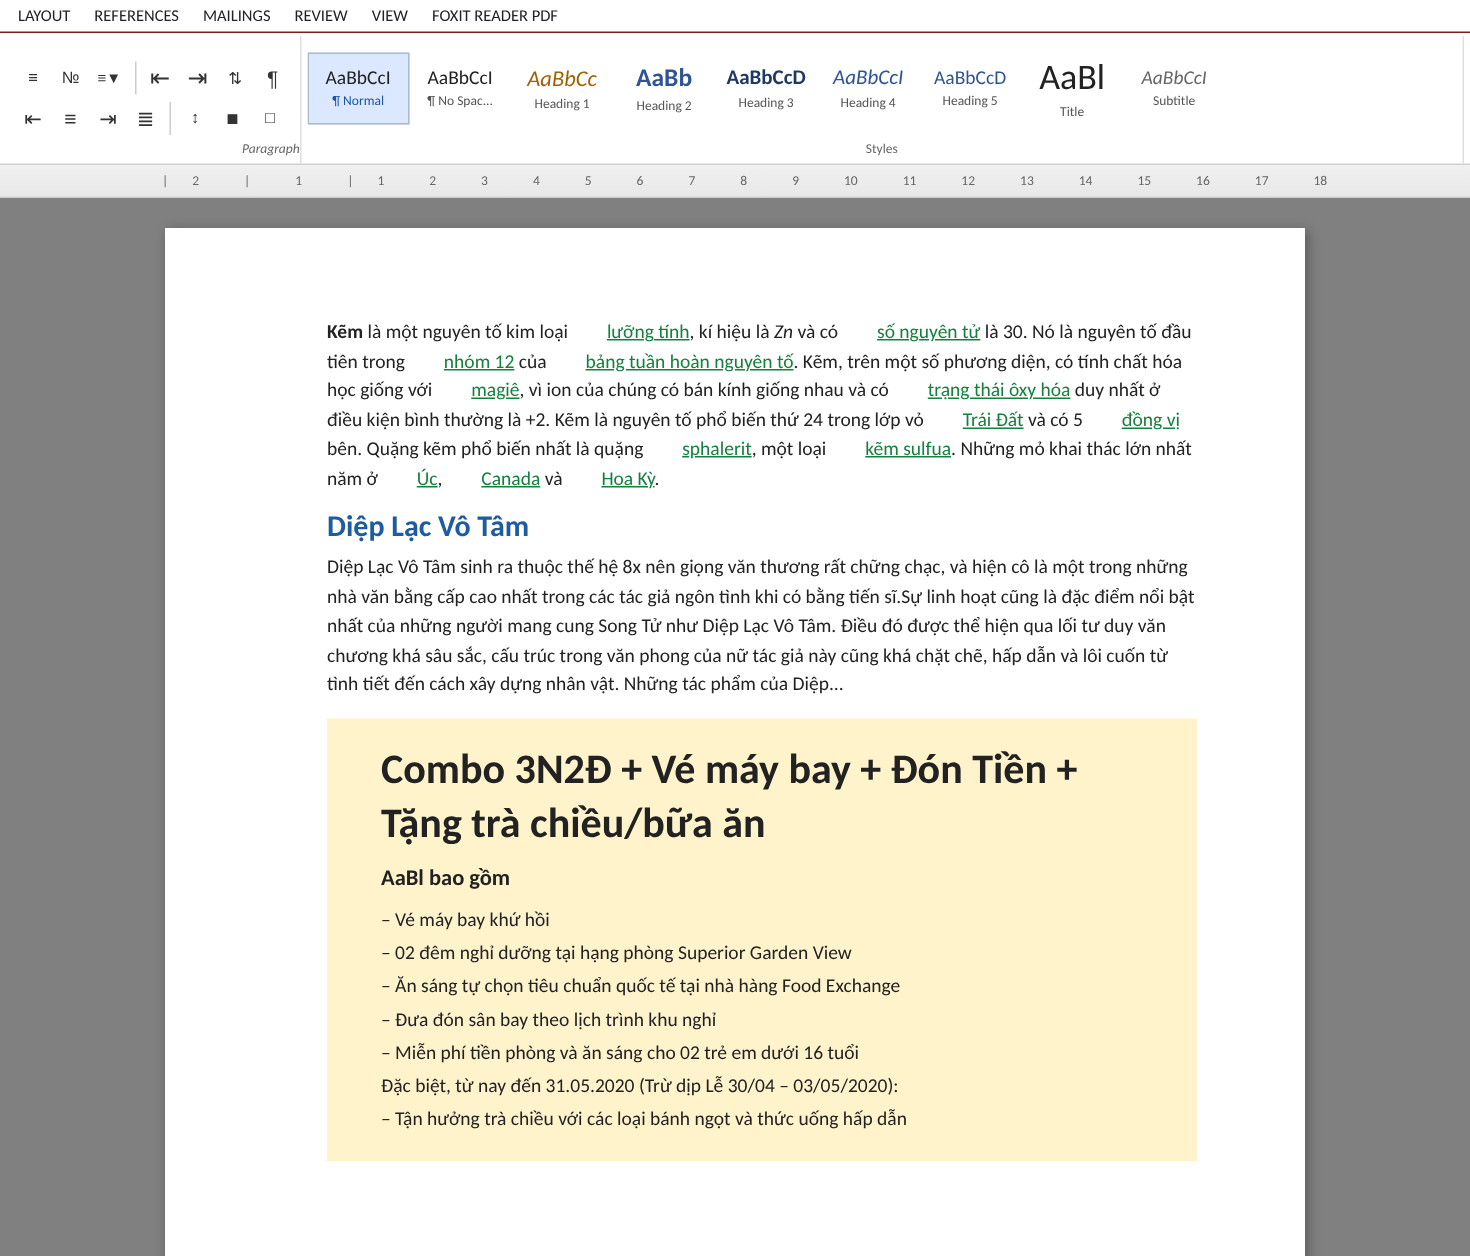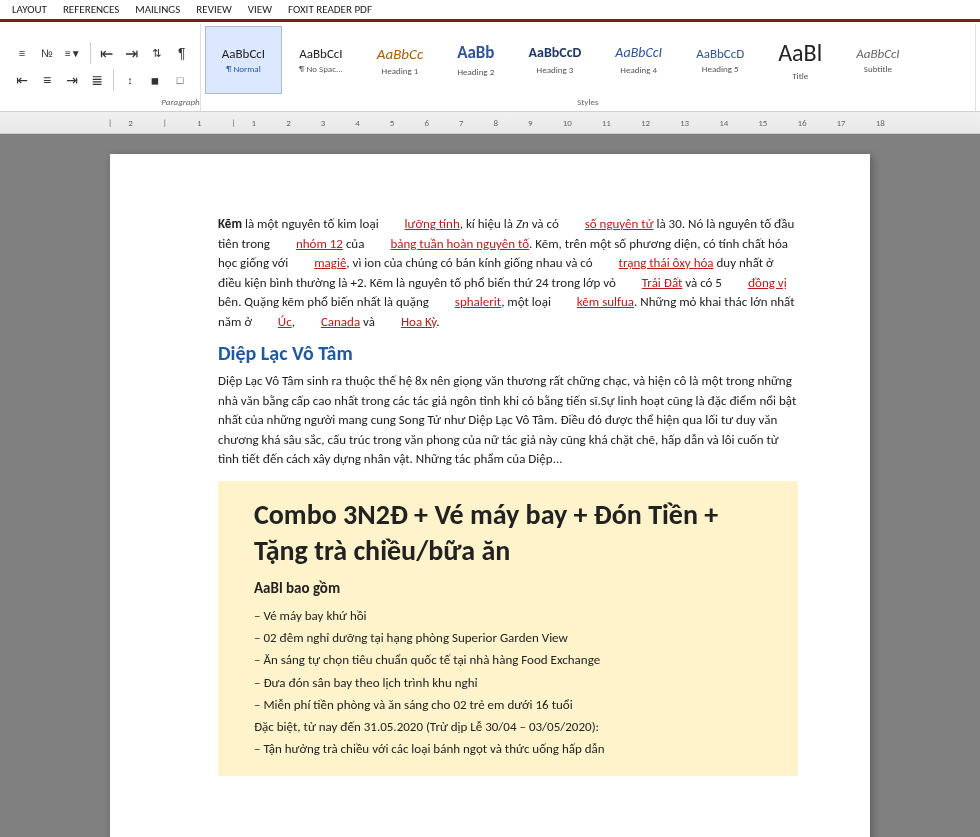--- a/index.html
+++ b/index.html
@@ -3,21 +3,21 @@
   <meta charset="utf-8">
   <style>
     * { margin: 0; padding: 0; box-sizing: border-box; }
     body { font-family: 'Calibri', 'Segoe UI', Arial, sans-serif; font-size: 13px; background: #f0f0f0; overflow: hidden; }
 
     
     .menubar {
       display: flex;
       align-items: center;
       background: #fff;
-      border-bottom: 3px solid #7f1d1d;
+      border-bottom: 1px solid #7f1d1d;
       height: 22px;
       padding: 0 4px;
     }
     .menubar-item {
       font-size: 11px;
       padding: 2px 8px;
       color: #222;
       cursor: pointer;
       white-space: nowrap;
     }
@@ -75,25 +75,25 @@
       gap: 0;
       flex: 1;
       overflow: hidden;
     }
 
     .style-item {
       display: flex;
       flex-direction: column;
       align-items: center;
       justify-content: center;
-      padding: 2px 16px;
+      padding: 2px 6px;
       cursor: pointer;
       border: 1px solid transparent;
       min-width: 68px;
-      height: 68px;
+      height: 48px;
       text-align: center;
     }
     .style-item.active { background: #dce8ff; border-color: #99b; }
 
     .style-preview-normal {
       font-size: 13px;
       font-weight: normal;
       line-height: 1.2;
       color: #222;
     }
@@ -222,21 +222,21 @@
       margin-bottom: 8px;
     }
 
     .para-heading1 {
       font-size: 20px;
       color: #1e5ba0;
       font-weight: bold;
       margin-bottom: 6px;
       margin-top: 10px;
     }
-    .link-blue { color: #b91c1c; text-decoration: underline; cursor: pointer; padding-left: 23px; }
+    .link-blue { color: #15803d; text-decoration: underline; cursor: pointer; padding-left: 23px; }
 
     .highlight-box {
       background: #fff3cc;
       border: none;
       padding: 16px 36px;
       margin-top: 12px;
     }
 
     .highlight-box-title {
       font-size: 28px;

